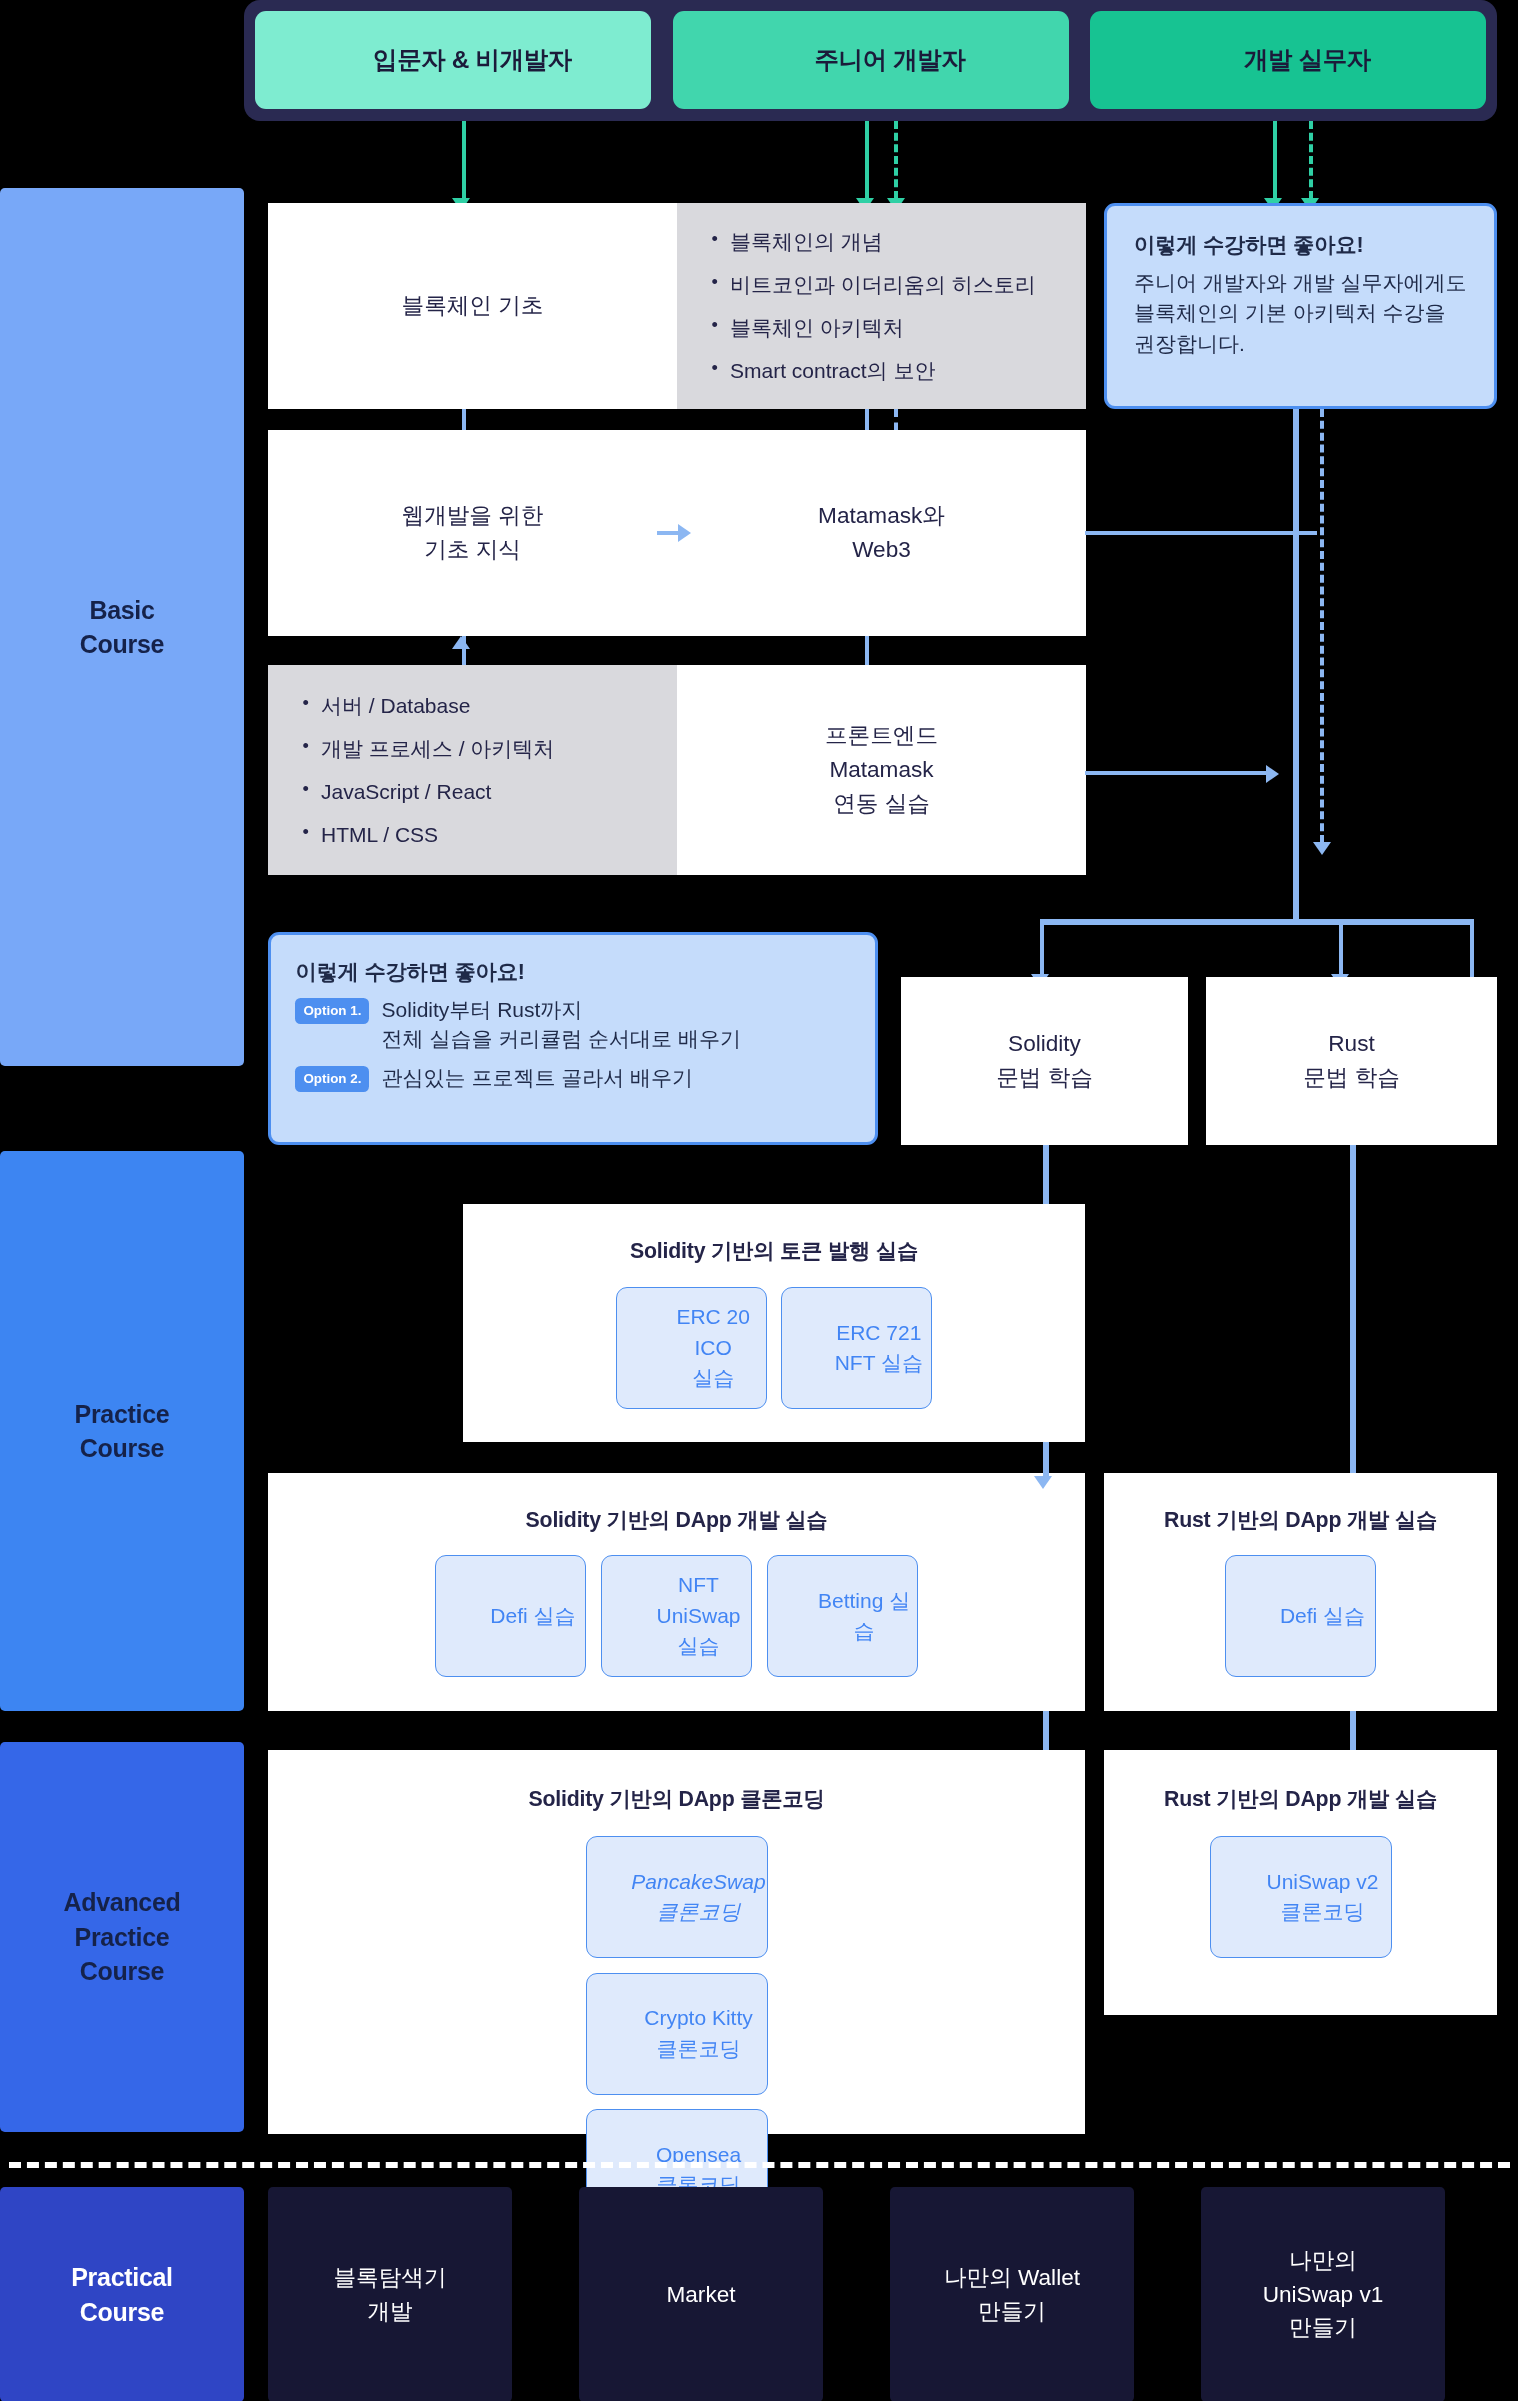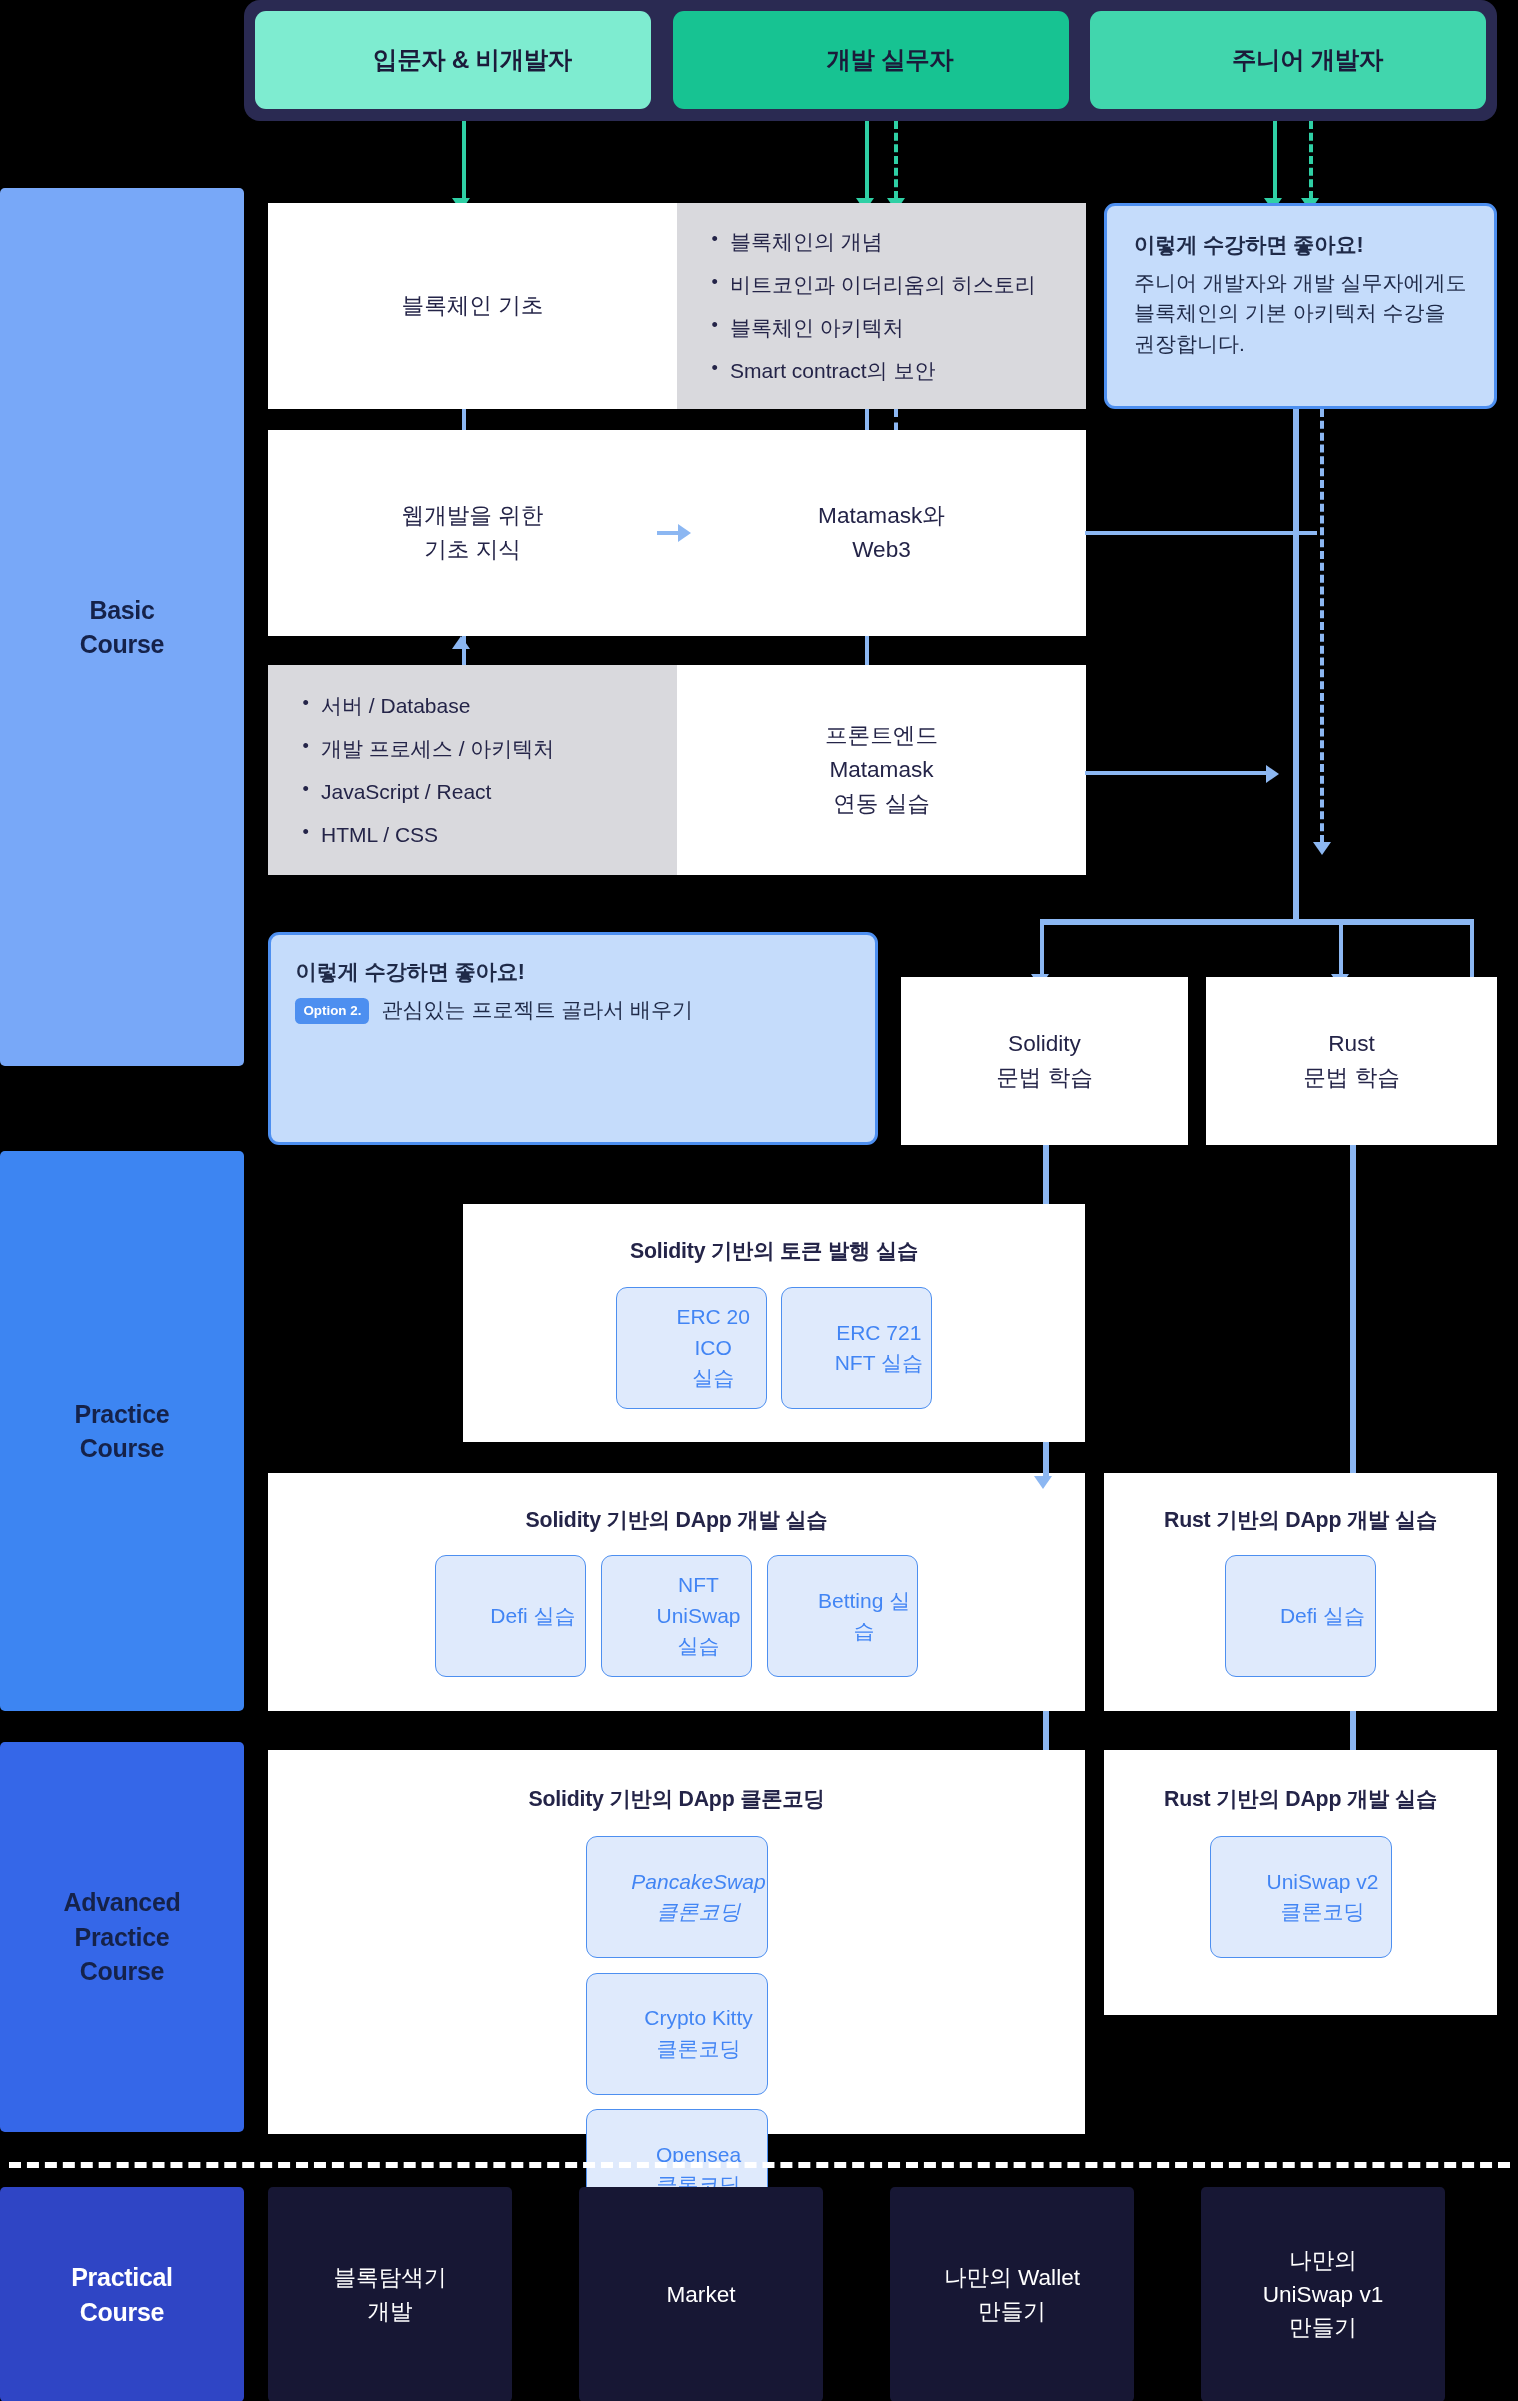--- a/index.html
+++ b/index.html
@@ -173,25 +173,25 @@
 </style>
 </head>
 <body>
 
 <div id="root">
 
   <div class="abs audience-shell" style="left:244px; top:0px; width:1253px; height:121px; padding:11px 11px 0 11px;">
     <div class="audience-card" style="width:396px; height:98px; background:#7eecd0;">
       <span>입문자 &amp; 비개발자</span>
     </div>
+    <div class="audience-card" style="width:396px; height:98px; background:#41d6ad;">
+      <span>주니어 개발자</span>
+    </div>
     <div class="audience-card" style="width:396px; height:98px; background:#17c392;">
       <span>개발 실무자</span>
-    </div>
-    <div class="audience-card" style="width:396px; height:98px; background:#41d6ad;">
-      <span>주니어 개발자</span>
     </div>
   </div>
 
   <div class="abs vline green" style="left:462px; top:121px; width:4.3px; height:79px;"></div>
   <div class="abs arrow-down green" style="left:452px; top:198px;"></div>
 
   <div class="abs vline green" style="left:865px; top:121px; width:4.3px; height:79px;"></div>
   <div class="abs arrow-down green" style="left:856px; top:198px;"></div>
   <div class="abs dash-v" style="left:894px; top:121px; height:78px;"></div>
   <div class="abs arrow-down green" style="left:887px; top:198px;"></div>
@@ -309,20 +309,27 @@
   <div class="abs vline" style="left:1040px; top:919px; width:4.3px; height:58px;"></div>
   <div class="abs arrow-down" style="left:1031px; top:974px;"></div>
   <div class="abs vline" style="left:1470px; top:919px; width:4.3px; height:58px;"></div>
 
   <div class="abs vline" style="left:1339px; top:919px; width:4.3px; height:58px;"></div>
   <div class="abs arrow-down" style="left:1331px; top:974px;"></div>
 
   <div class="abs callout" style="left:268px; top:932px; width:610px; height:213px; padding:22px 24.4px;">
     <div class="callout-title">이렇게 수강하면 좋아요!</div>
     <div class="option-row">
+      <span class="option-chip">Option 1.</span>
+      <span class="option-text">
+        <span>Solidity부터 Rust까지</span><br>
+        <span>전체 실습을 커리큘럼 순서대로 배우기</span>
+      </span>
+    </div>
+    <div class="option-row">
       <span class="option-chip">Option 2.</span>
       <span class="option-text">관심있는 프로젝트 골라서 배우기</span>
     </div>
   </div>
 
   <div class="abs box" style="left:901px; top:977px; width:287px; height:168px;">
     <div>
       <div>Solidity</div>
       <div>문법 학습</div>
     </div>

